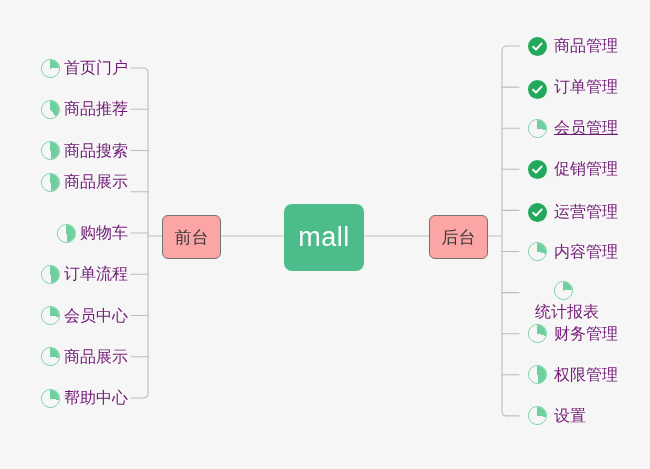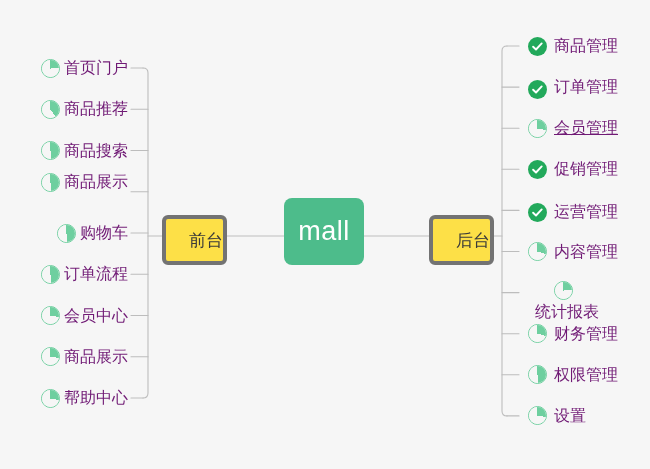--- a/index.html
+++ b/index.html
@@ -11,38 +11,38 @@
     overflow:hidden;
   }
   #canvas{position:relative;width:650px;height:469px;}
 
   
   #wires{position:absolute;left:0;top:0;width:650px;height:469px;}
 
   
   .center-node{
     position:absolute;
-    left:284px;top:198px;
+    left:284px;top:204px;
     width:80px;height:67px;
     border-radius:8px;
     background:#4DBC8B;
     display:flex;align-items:center;justify-content:center;
     color:#ffffff;
     font-size:27px;
     letter-spacing:.5px;
   }
 
   
   .branch-node{
     position:absolute;
     width:57px;height:42px;
-    background:#fde047;
-    border:4px solid #737373;
+    background:#fca5a5;
+    border:1px solid #737373;
     border-radius:6px;
-    display:flex;align-items:center;justify-content:flex-end;
+    display:flex;align-items:center;justify-content:center;
     color:#3a3a3a;
     font-size:17px;
   }
   #branch-front{left:162px;top:215px;}
   #branch-back{left:429px;top:215px;}
 
   
   .leaf{
     position:absolute;
     height:24px;

